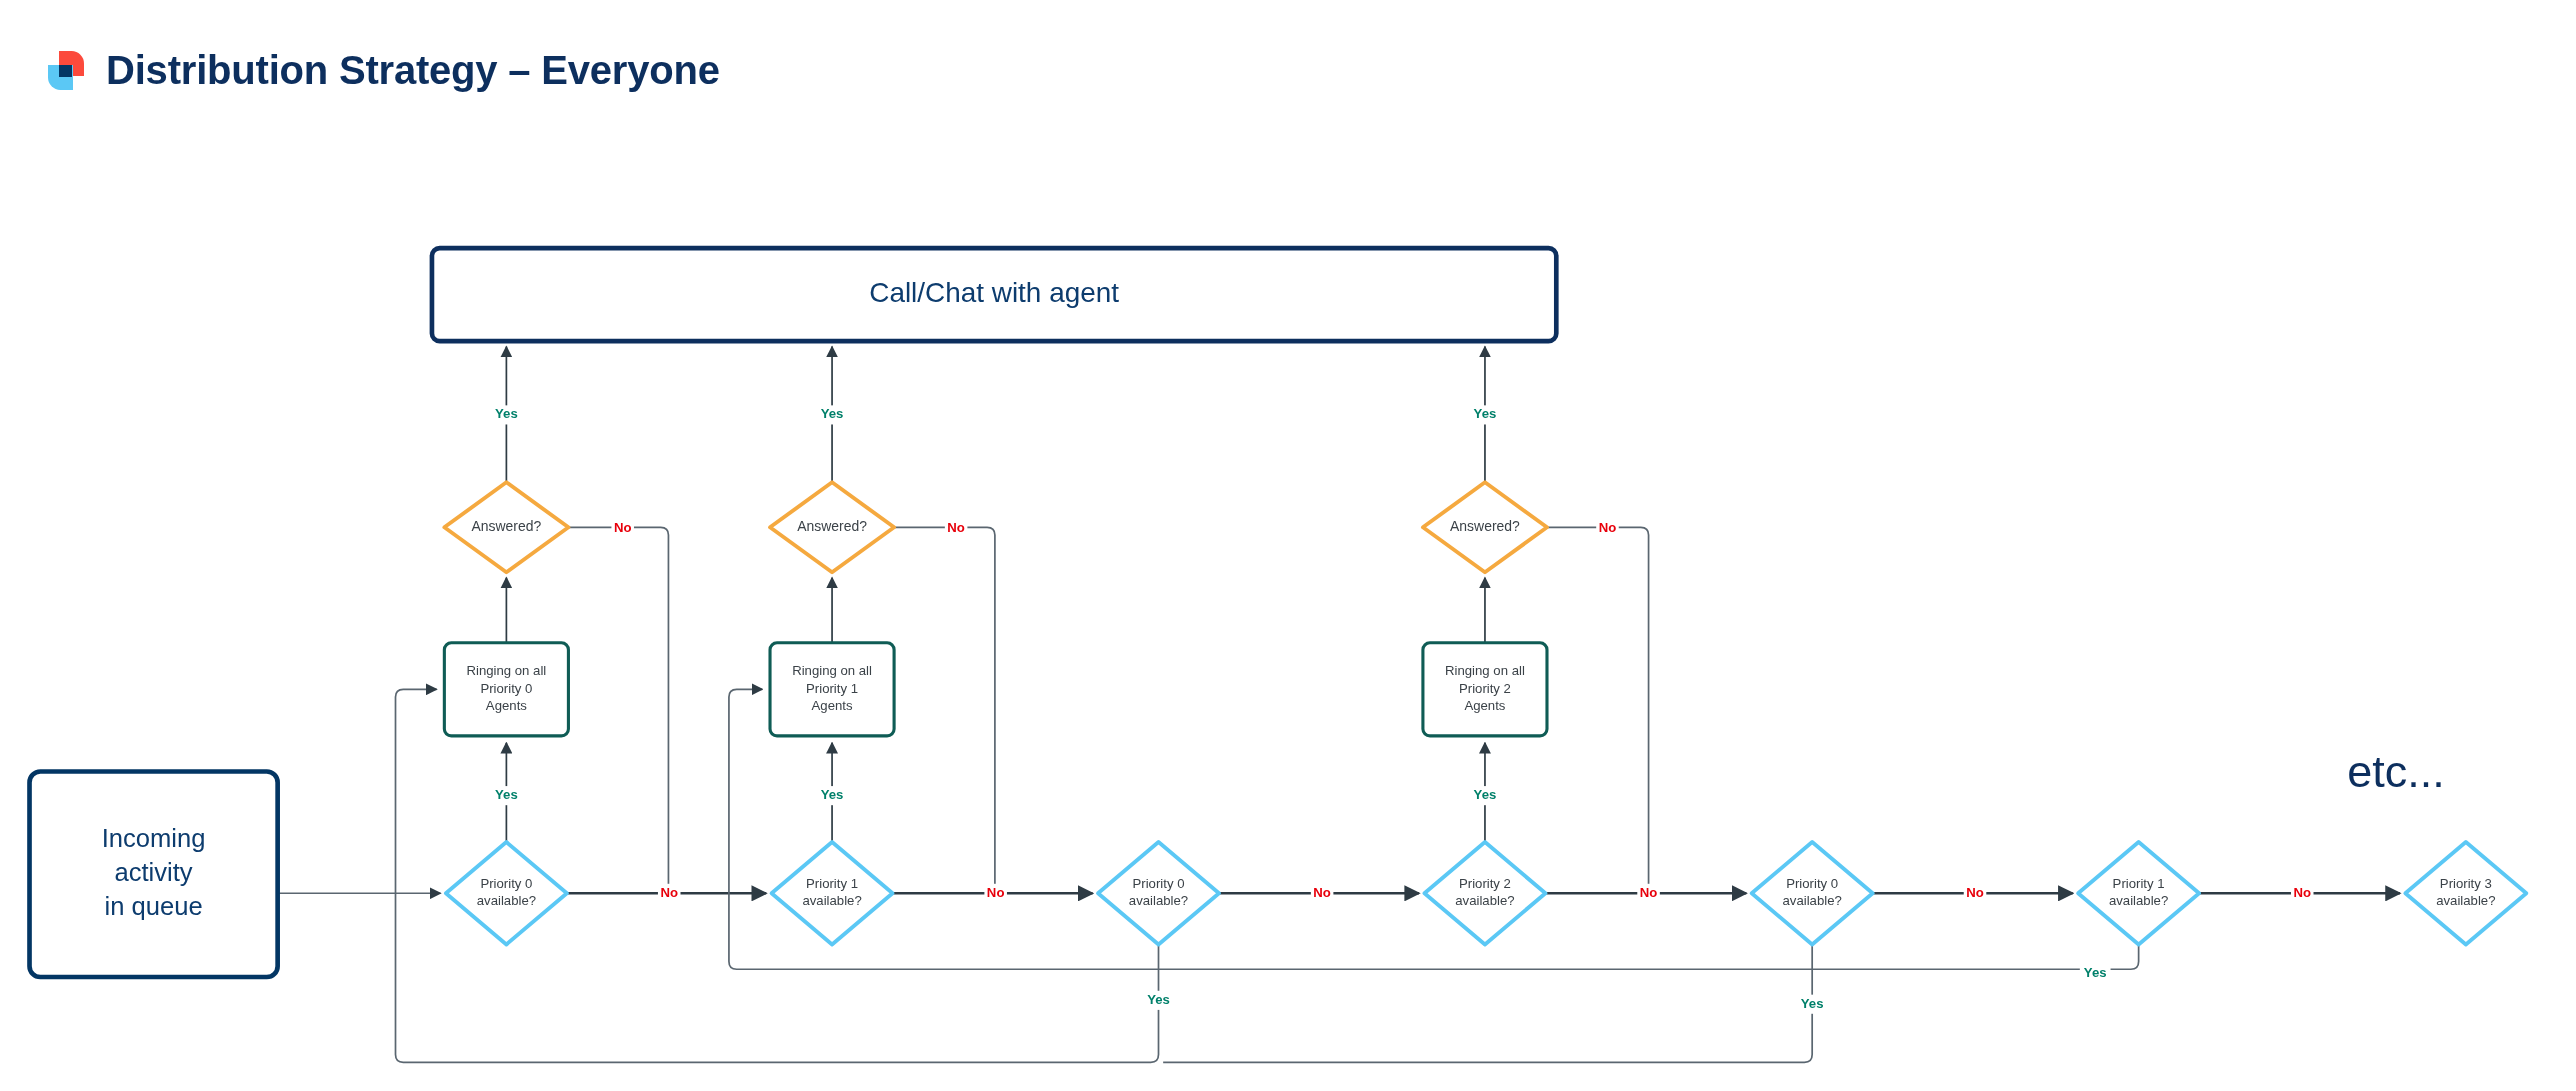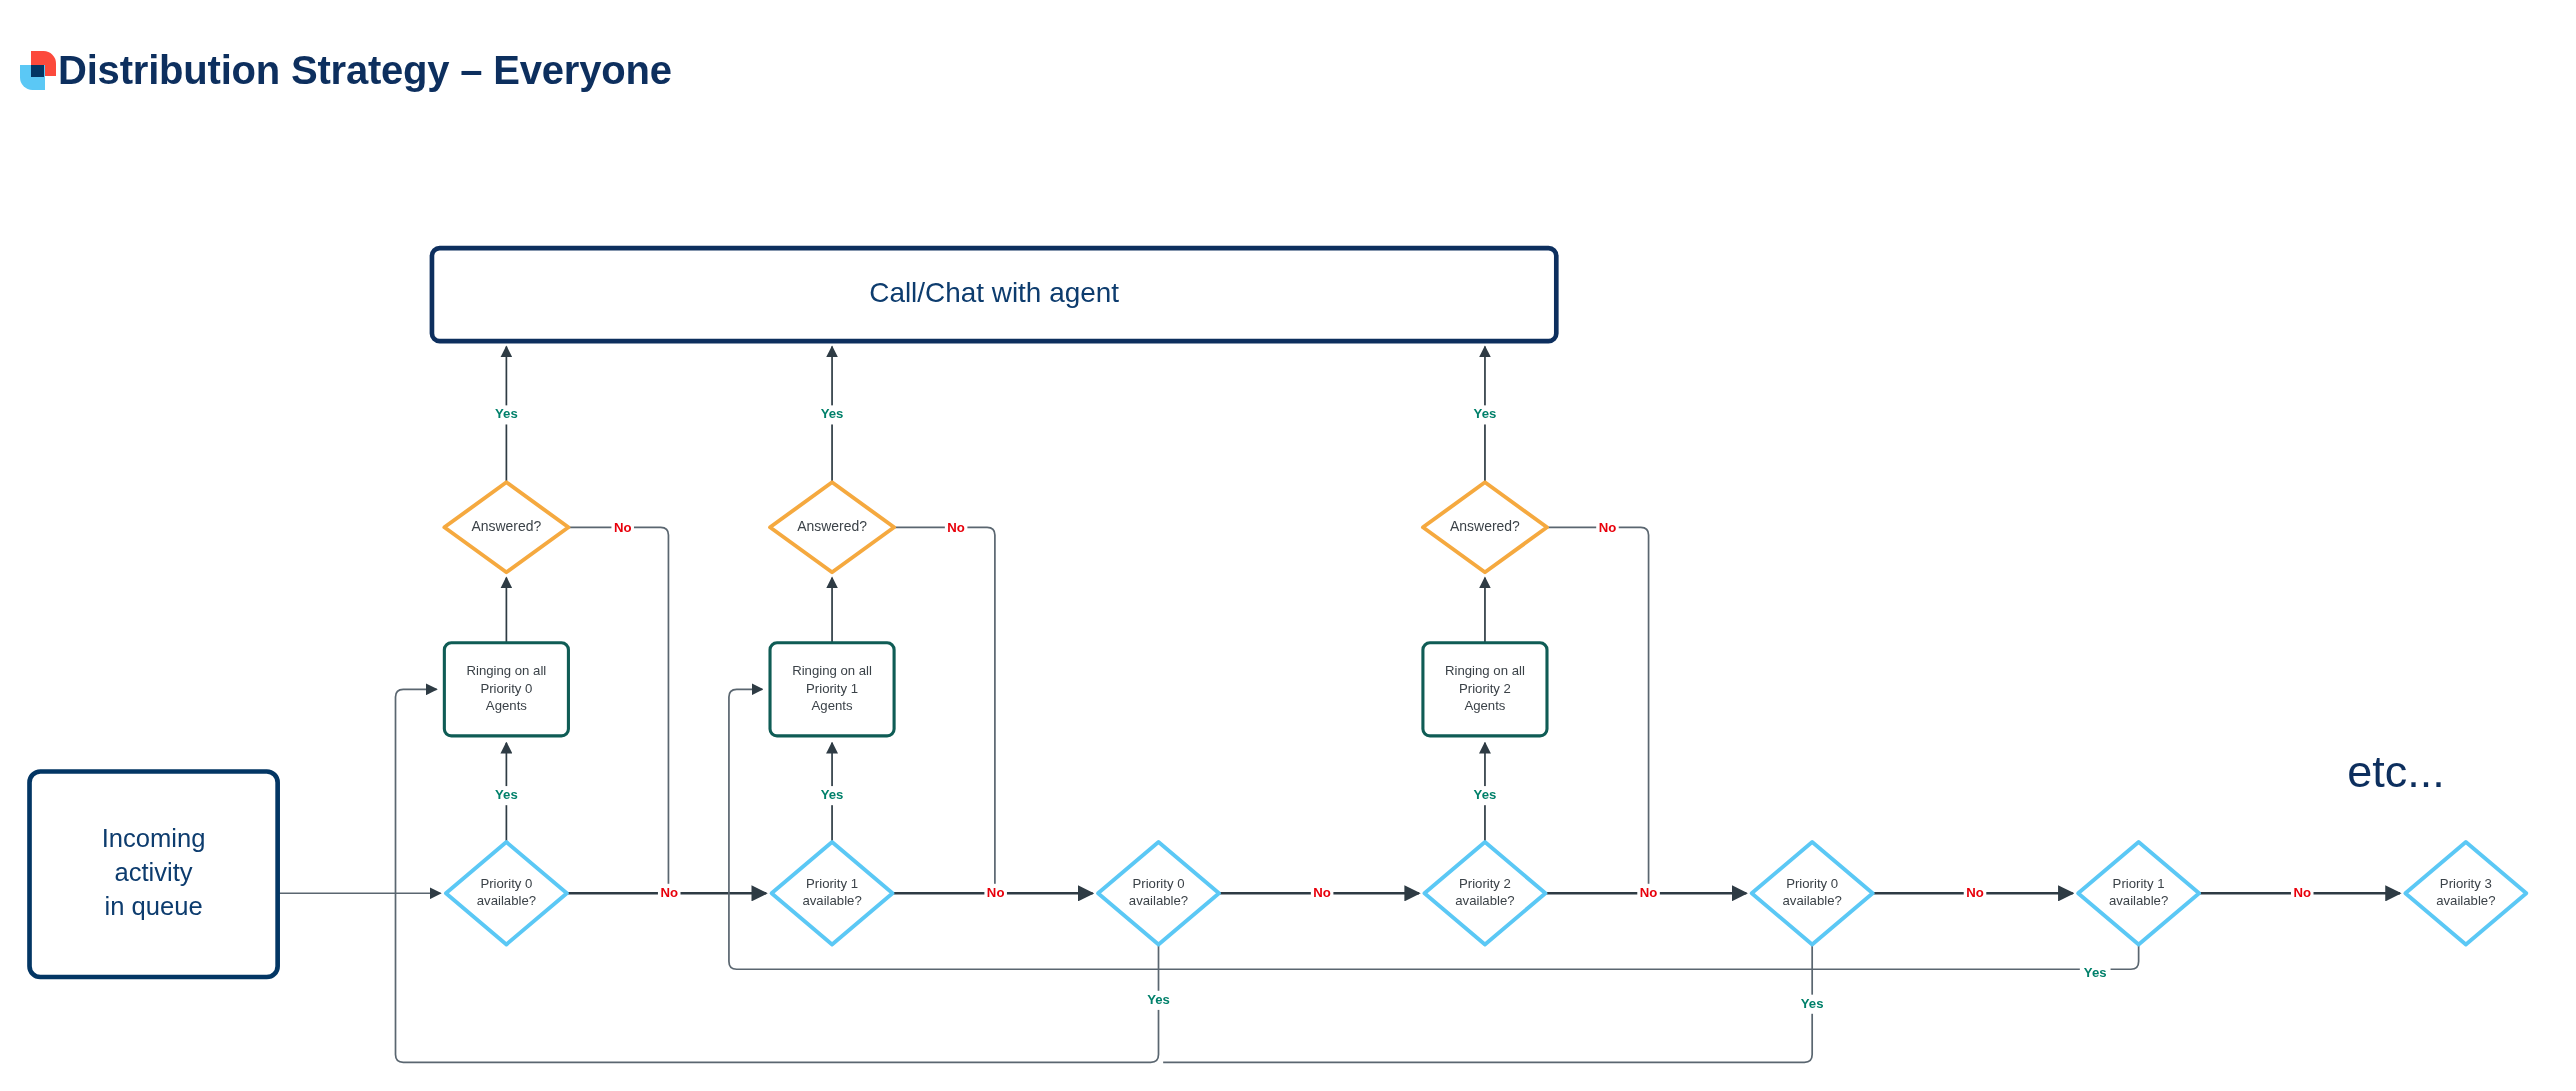--- a/index.html
+++ b/index.html
@@ -11,23 +11,24 @@
   #page {
     position: relative;
     width: 2576px;
     height: 1091px;
     background: #ffffff;
     overflow: hidden;
   }
   
   #header {
     position: absolute;
-    left: 19px;
+    left: 47px;
     top: 48px;
     display: flex;
+    gap: 20px;
   }
   #logo {
     position: relative;
     width: 39px;
     height: 45px;
     flex: none;
   }
   #logo .sq-red {
     position: absolute;
     left: 12.4px; top: 3.1px;

